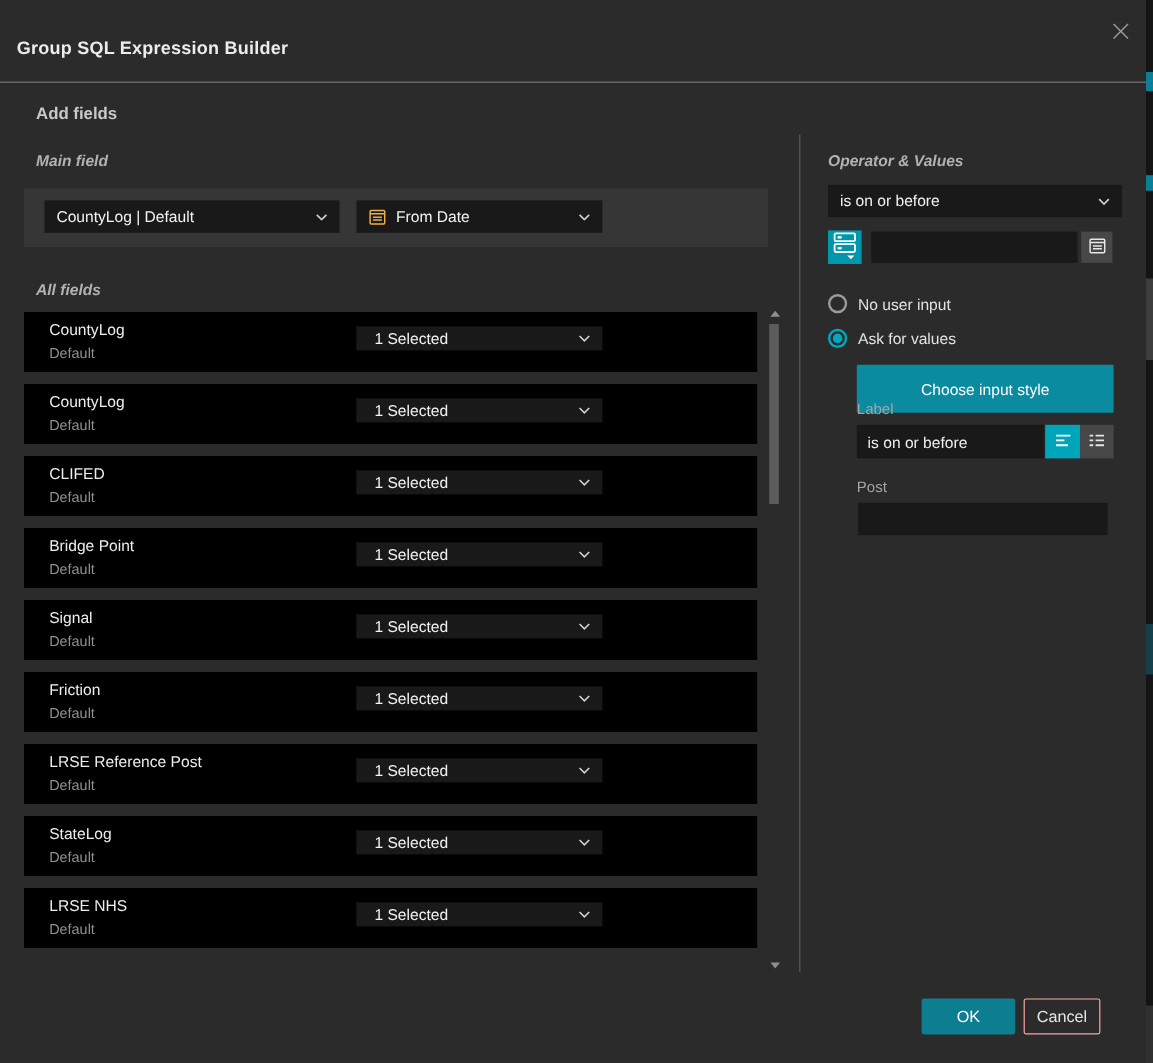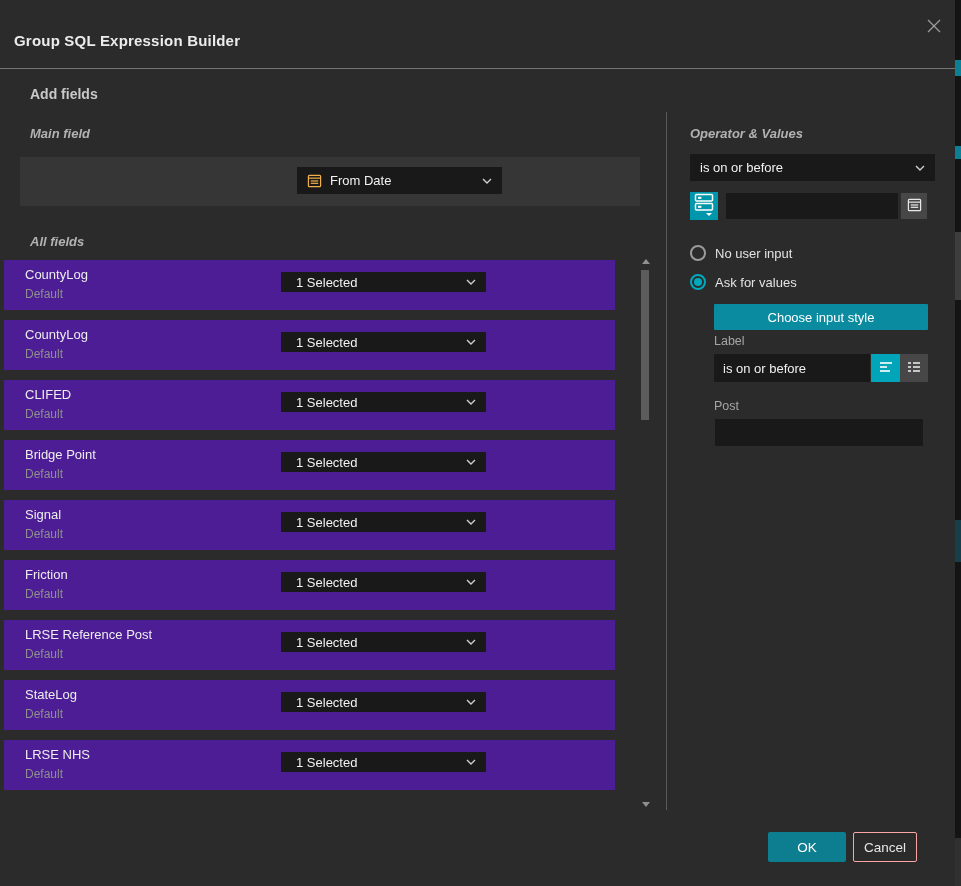--- a/index.html
+++ b/index.html
@@ -20,21 +20,21 @@
   .subheading { font-weight:bold; font-size:13px; color:#b2b2b2;font-style:italic; }
 
   
   .sel { background:#191919; height:27px; box-sizing:border-box; display:flex; align-items:center; gap:8px; padding:0 10px; color:#f2f2f2; font-size:13px; cursor:pointer; }
   .sel .chev { margin-left:auto; display:flex; }
   .sel.small { height:20px;padding-left:15px; }
 
   .main-bar { position:absolute; left:20px; top:157px; width:620px; height:49px; background:#363636; }
 
   
-  .row { position:absolute; left:4px; width:611px; height:50px; background:#4c1d95; }
+  .row { position:absolute; left:20px; width:611px; height:50px; background:#000000; }
   .row .fname { position:absolute; left:21px; top:7px; color:#ededed; font-size:13px; }
   .row .fsub  { position:absolute; left:21px; top:27px; color:#8f8f8f; font-size:12px; }
   .row .sel   { position:absolute; left:277px; top:12px; width:205px; }
 
   
   .scrollbar { position:absolute; left:640px; top:257px; width:12px; height:552px; }
   .scroll-up, .scroll-down { position:absolute; left:2px; width:0; height:0; border-left:4px solid transparent; border-right:4px solid transparent; cursor:pointer; }
   .scroll-up { top:2px; border-bottom:5px solid #8f8f8f; }
   .scroll-down { bottom:2px; border-top:5px solid #8f8f8f; }
   .scroll-thumb { position:absolute; left:1px; top:13px; width:8px; height:150px; background:#5c5c5c; cursor:pointer; }
@@ -48,21 +48,21 @@
   .cal-btn { position:absolute; left:901px; top:193px; width:26px; height:26px; background:#474747; display:flex; align-items:center; justify-content:center; cursor:pointer; }
 
   input.txt { background:#191919; border:none; outline:none; color:#f0f0f0; font-family:"Liberation Sans", sans-serif; font-size:13px; padding:0 9px; box-sizing:border-box; }
 
   .radio { position:absolute; width:16px; height:16px; border-radius:50%; box-sizing:border-box; cursor:pointer; }
   .radio.off { border:2px solid #9b9b9b; }
   .radio.on  { border:2px solid #00a9be; display:flex; align-items:center; justify-content:center; }
   .radio.on::after { content:""; width:8px; height:8px; border-radius:50%; background:#00a9be; }
   .radio-label { position:absolute; color:#e3e3e3; font-size:13px; cursor:pointer; }
 
-  .choose-btn { position:absolute; left:714px; top:304px; width:214px; height:26px; background:#0a8ba0; color:#fff; font-size:13px; display:flex; align-items:center; justify-content:center; cursor:pointer; border-radius:1px; }
+  .choose-btn { position:absolute; left:714px; top:304px; width:214px; height:40px; background:#0a8ba0; color:#fff; font-size:13px; display:flex; align-items:center; justify-content:center; cursor:pointer; border-radius:1px; }
   .field-label { position:absolute; color:#a5a5a5; font-size:12.5px; }
   .icon-toggle { position:absolute; width:29px; height:28px; display:flex; align-items:center; justify-content:center; cursor:pointer; }
   .icon-toggle.active { background:#00a5ba; }
   .icon-toggle.idle { background:#474747; }
 
   .ok-btn { position:absolute; left:768px; top:832px; width:78px; height:30px; background:#0d7d90; color:#fff; font-size:13.5px; display:flex; align-items:center; justify-content:center; cursor:pointer; border-radius:2px; }
   .cancel-btn { position:absolute; left:853px; top:832px; width:64px; height:30px; background:transparent; border:1px solid #fca5a5; color:#e6e6e6; font-size:13.5px; display:flex; align-items:center; justify-content:center; cursor:pointer; border-radius:2px; box-sizing:border-box; }
 
   
   .edge { position:absolute; right:0; top:0; width:6px; height:886px; background:#141414; }
@@ -84,20 +84,28 @@
             <line x1="15" y1="3" x2="3" y2="15"></line>
           </g>
         </svg>
     </span>
   </div>
 
   <div class="abs heading" style="left:30px; top:86px;">Add fields</div>
   <div class="abs subheading" style="left:30px; top:126px;">Main field</div>
 
   <div class="main-bar">
+    <div class="sel" style="position:absolute; left:17px; top:10px; width:246px;">
+      <span>CountyLog | Default</span>
+      <span class="chev">
+        <svg width="10" height="6" viewBox="0 0 10 6">
+            <polyline points="1,1 5,5 9,1" fill="none" stroke="#cfcfcf" stroke-width="1.4"></polyline>
+          </svg>
+      </span>
+    </div>
     <div class="sel" style="position:absolute; left:277px; top:10px; width:205px;">
       <span style="display:flex;">
         <svg width="15" height="15" viewBox="0 0 16 16">
             <g fill="none" stroke="#eeb04a" stroke-width="1.3">
               <rect x="1.5" y="2.5" width="13" height="12" rx="1"></rect>
               <line x1="1.5" y1="5.5" x2="14.5" y2="5.5"></line>
               <line x1="4" y1="8.5" x2="12" y2="8.5"></line>
               <line x1="4" y1="11" x2="12" y2="11"></line>
             </g>
           </svg>

